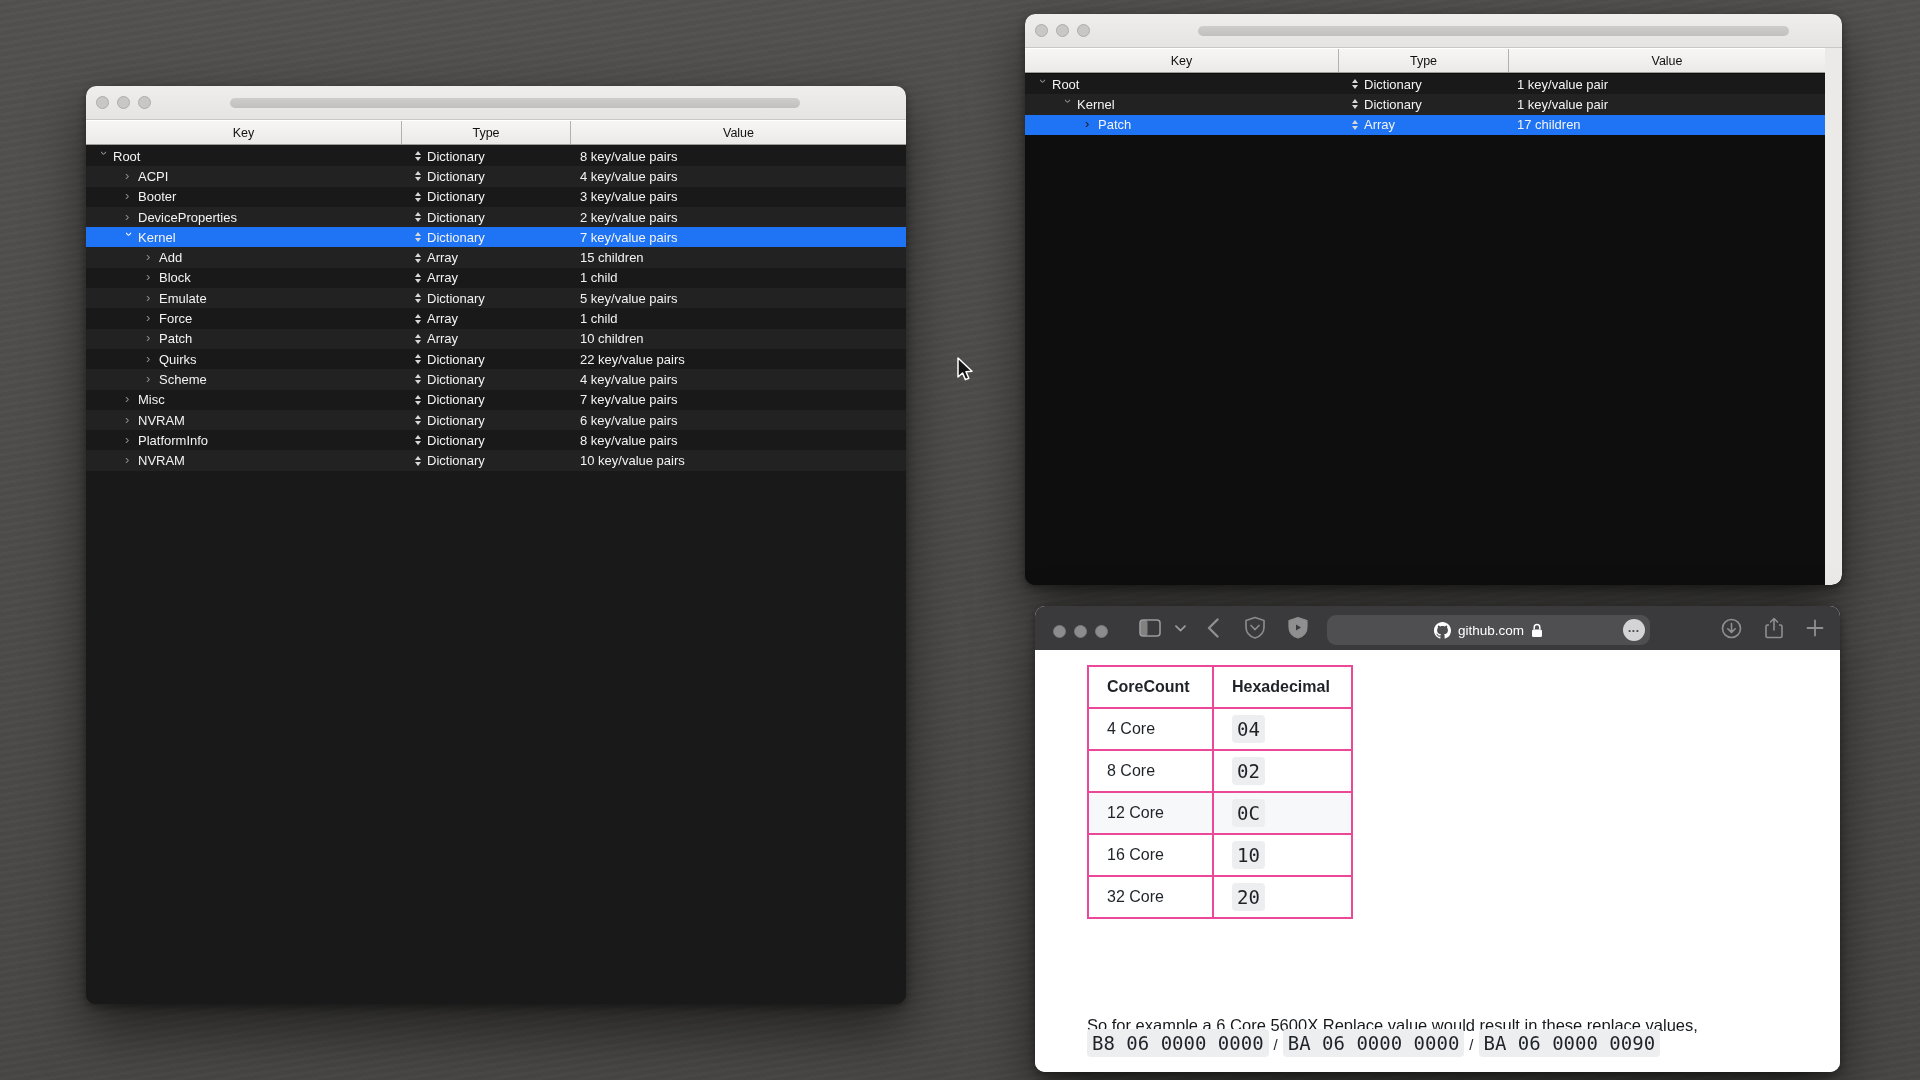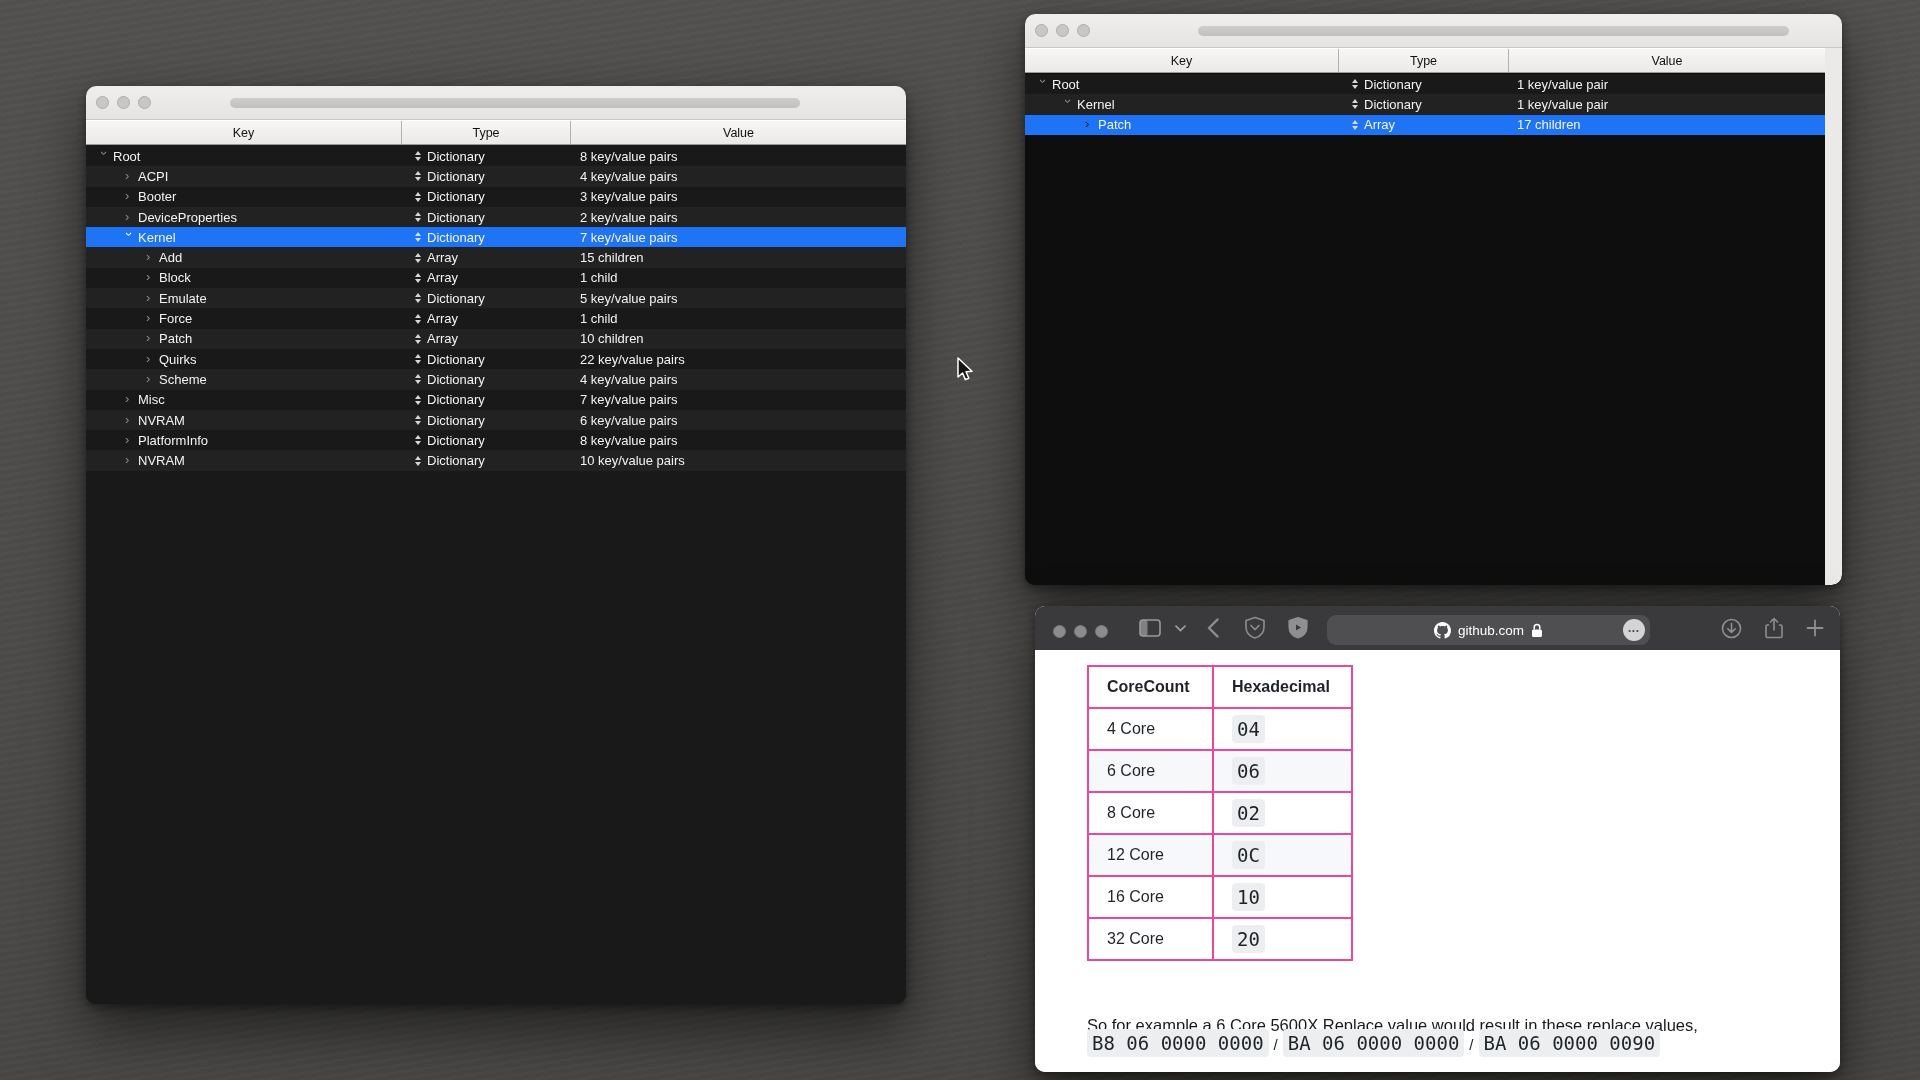--- a/index.html
+++ b/index.html
@@ -468,24 +468,20 @@
       <thead>
           <tr>
         <th>CoreCount</th>
         <th>Hexadecimal</th>
       </tr>
         </thead>
       <tbody id="gh-rows">
           <tr>
             <td>4 Core</td>
             <td><code class="ghcode">04</code></td>
-          </tr>
-          <tr class="stripe">
-            <td>6 Core</td>
-            <td><code class="ghcode">06</code></td>
           </tr>
           <tr>
             <td>8 Core</td>
             <td><code class="ghcode">02</code></td>
           </tr>
           <tr class="stripe">
             <td>12 Core</td>
             <td><code class="ghcode">0C</code></td>
           </tr>
           <tr>

